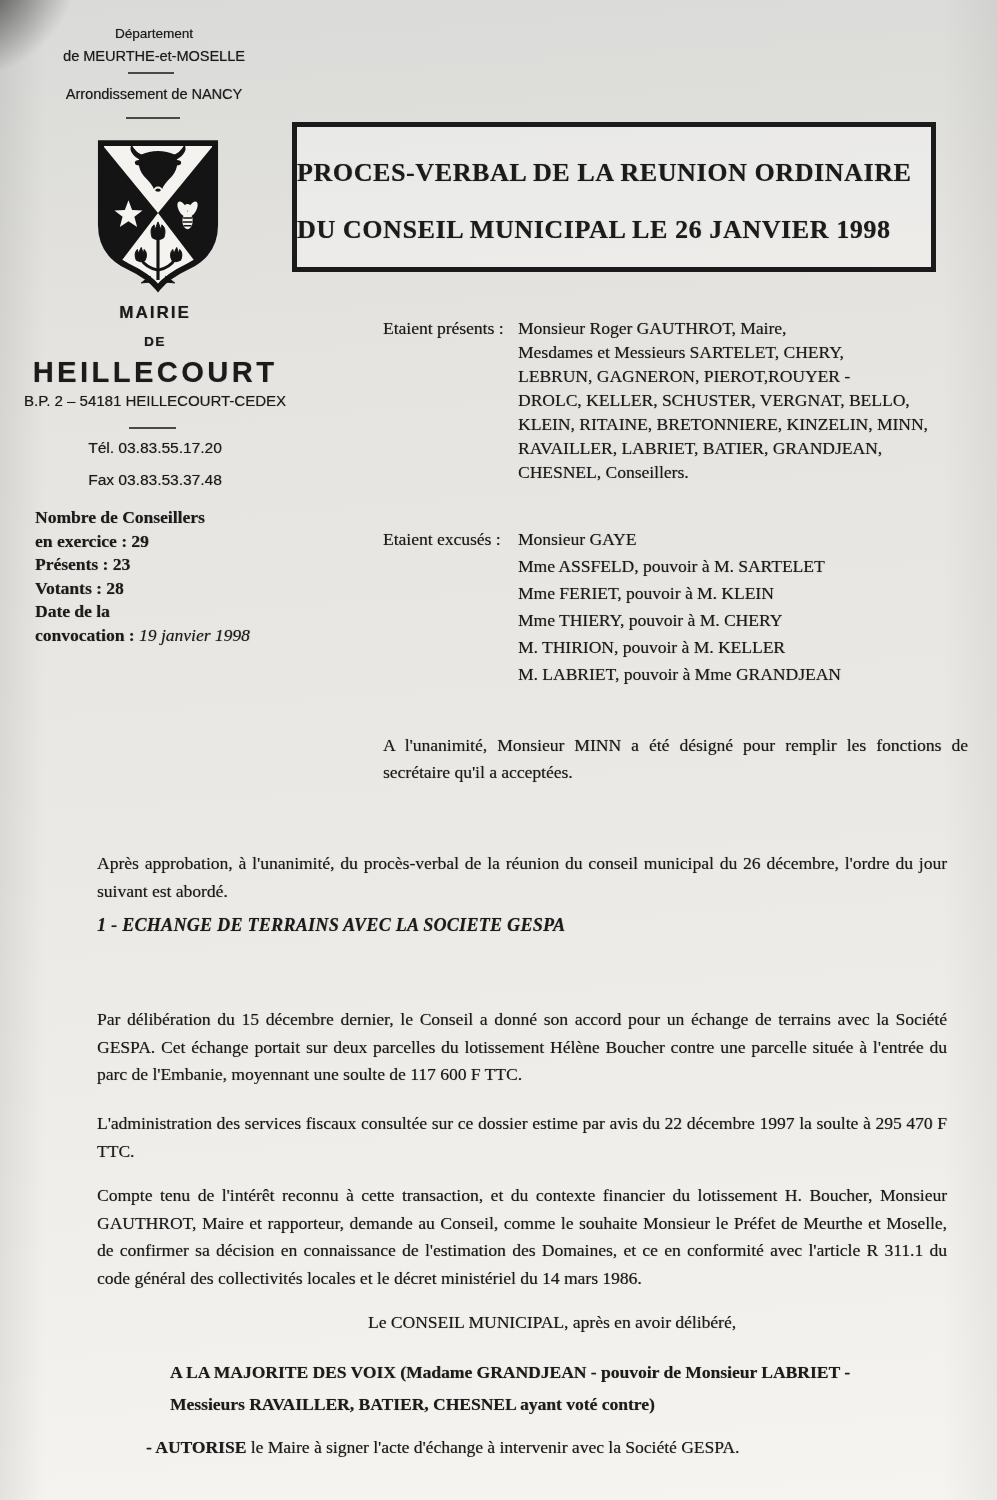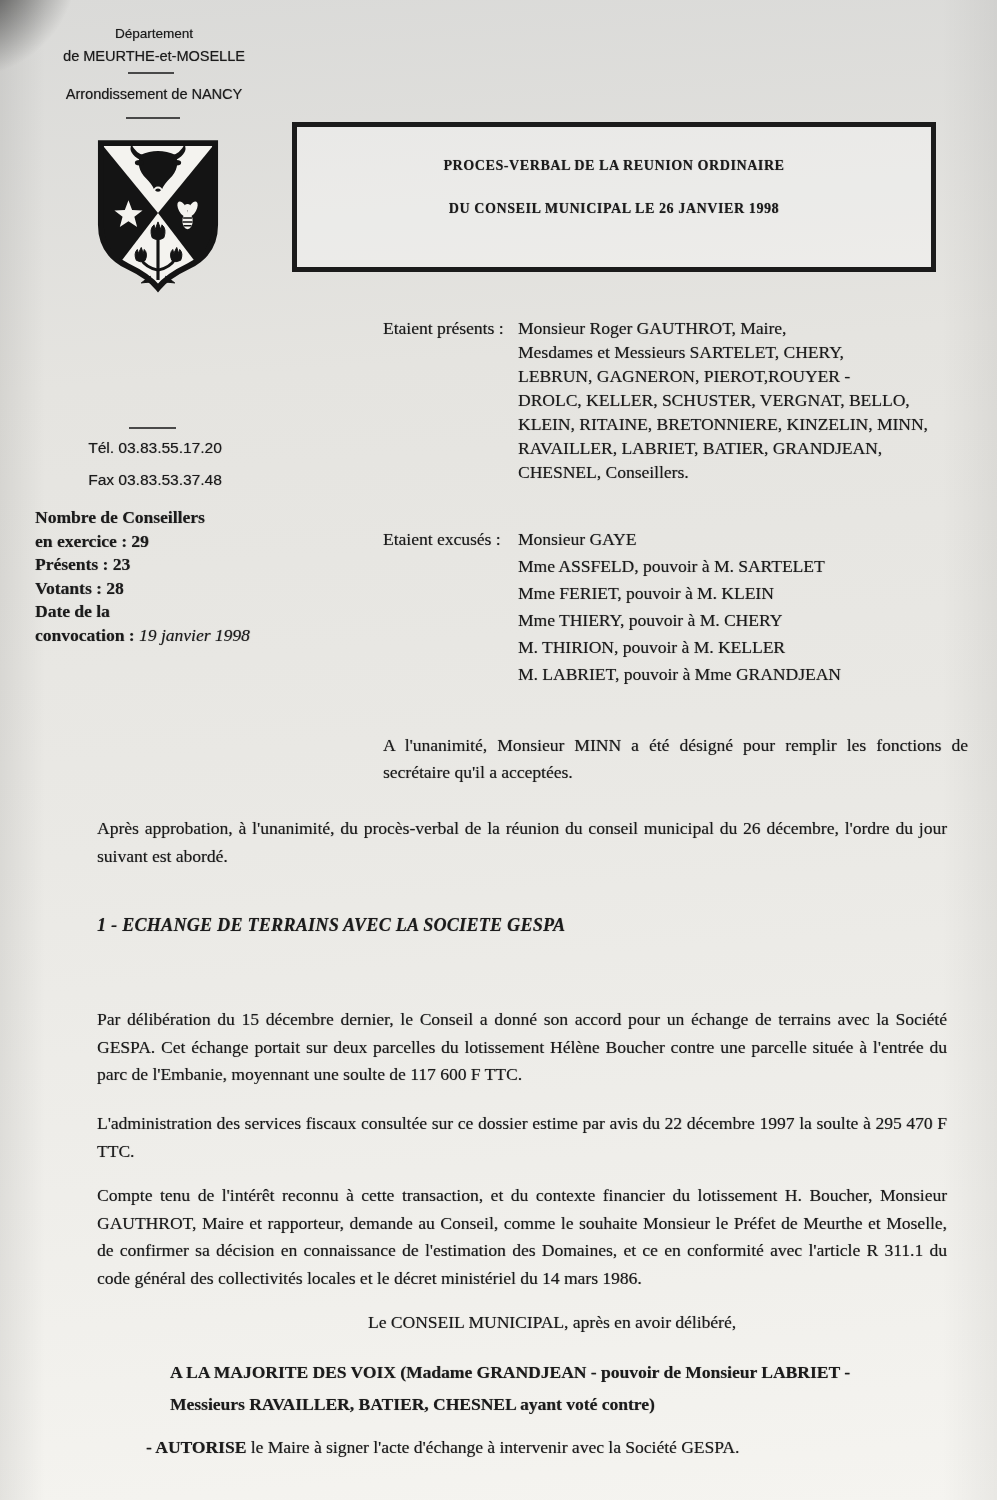--- a/index.html
+++ b/index.html
@@ -34,33 +34,33 @@
   .mairie-de { font-size:13.5px; font-weight:bold; letter-spacing:1.5px; margin-top:11px; }
   .commune { font-size:29px; font-weight:bold; letter-spacing:3.5px; margin-top:7px; }
   .address { font-size:15px; margin-top:3px; }
   .telfax  { left:0; width:310px; font-size:15.5px; text-align:center; }
 
   .counters { left:35px; top:506px; width:300px; font-weight:bold; font-size:17.5px; line-height:23.5px; }
   .counters .val-italic { font-weight:normal; font-style:italic; }
 
   .title-box { left:292px; top:122px; width:644px; height:150px;
                border:5px solid #1b1b1b; background:rgba(255,255,255,0.35); }
-  .title-box div { text-align:center; font-weight:bold; font-size:14px; letter-spacing:0.6px; }
+  .title-box div { font-weight:bold; font-size:26px; letter-spacing:0.6px; }
   .title-box .t1 { margin-top:31px; }
   .title-box .t2 { margin-top:27px; }
 
   .att { font-size:17.5px; }
   .att .label { position:absolute; left:0; top:0; }
   .att .lines { margin-left:135px; }
   .present { left:383px; top:316px; width:600px; line-height:24px; }
   .excused { left:383px; top:526px; width:600px; line-height:27px; }
   .secretary { left:383px; top:688px; width:585px; font-size:17.5px; line-height:27px; }
 
   .body-par { left:97px; width:850px; font-size:17.5px; line-height:27.5px; }
-  .intro   { top:771px; }
+  .intro   { top:806px; }
   .heading { left:97px; top:915px; font-size:18px; font-weight:bold; font-style:italic; letter-spacing:0.3px; }
   .p1 { top:962px; }
   .p2 { top:1066px; }
   .p3 { top:1138px; }
   .conseil  { left:368px; top:1312px; font-size:17.5px; }
   .vote     { left:170px; top:1356px; width:800px; font-size:17.5px; font-weight:bold; line-height:32px; }
   .decision { left:100px; top:1437px; font-size:17.5px;margin-left:46px; }
   .decision .lbl { font-weight:bold; }
 </style>
 </head>
@@ -114,20 +114,26 @@
       <path d="M64,134 Q52,132 46,122" fill="none" stroke-width="3"></path>
       <path d="M64,134 Q76,132 82,122" fill="none" stroke-width="3"></path>
       <path d="M58,101 Q55,92 60,88 L61,93 L64,85 L67,93 L68,88 Q73,92 70,101 Q64,105 58,101 Z" stroke-width="1"></path>
       <path d="M42,124 Q39,117 43,113 L44,117 L47,111 L49,117 L50,113 Q54,117 51,124 Q46,127 42,124 Z" stroke-width="1"></path>
       <path d="M78,124 Q75,117 79,113 L80,117 L83,111 L85,117 L86,113 Q90,117 87,124 Q82,127 78,124 Z" stroke-width="1"></path>
       <polygon points="56,140 47,147 57,146" stroke-width="1"></polygon>
       <polygon points="72,140 81,147 71,146" stroke-width="1"></polygon>
     </g>
   </svg>
 
+  <div class="abs sans center mairie-block">
+    <div class="mairie">MAIRIE</div>
+    <div class="mairie-de">DE</div>
+    <div class="commune">HEILLECOURT</div>
+    <div class="address">B.P. 2 – 54181 HEILLECOURT-CEDEX</div>
+  </div>
   <div class="rule" style="left:129px; top:427px; width:47px;"></div>
   <div class="abs sans telfax" style="top:439px;">Tél. 03.83.55.17.20</div>
   <div class="abs sans telfax" style="top:471px;">Fax 03.83.53.37.48</div>
 
   <div class="abs counters">
     <div>Nombre de Conseillers</div>
     <div>en exercice : 29</div>
     <div>Présents : 23</div>
     <div>Votants : 28</div>
     <div>Date de la</div>

